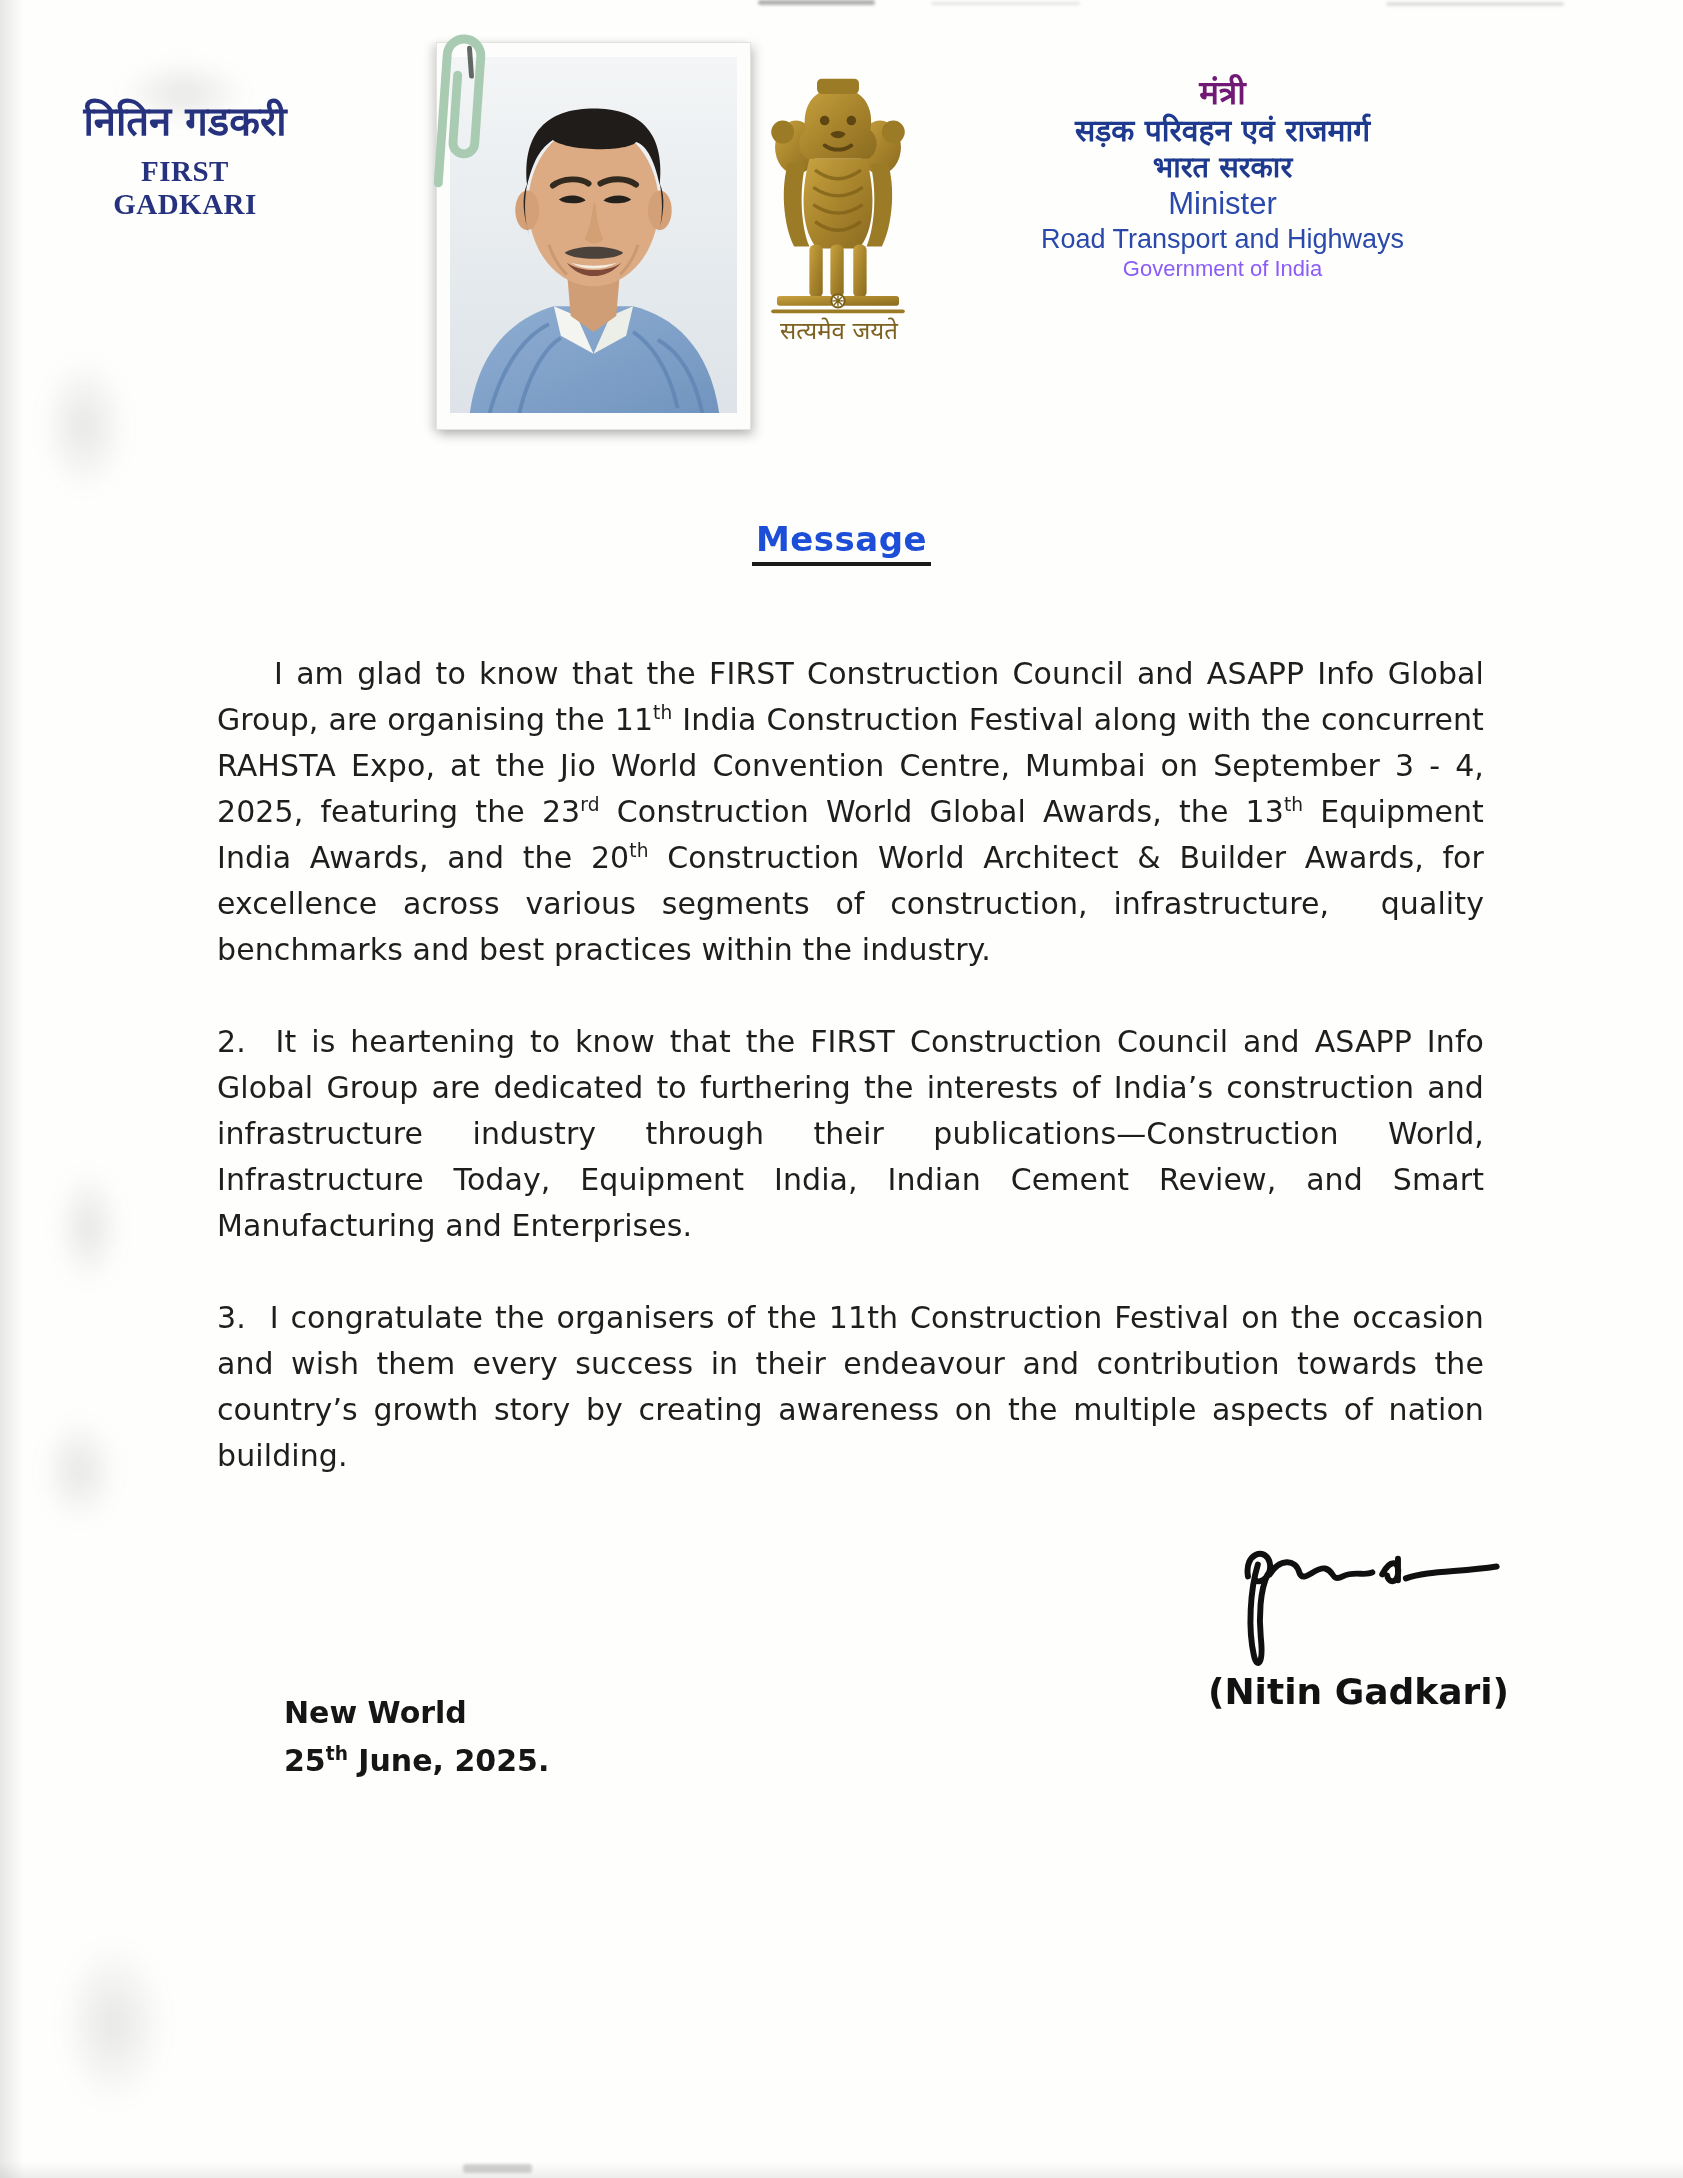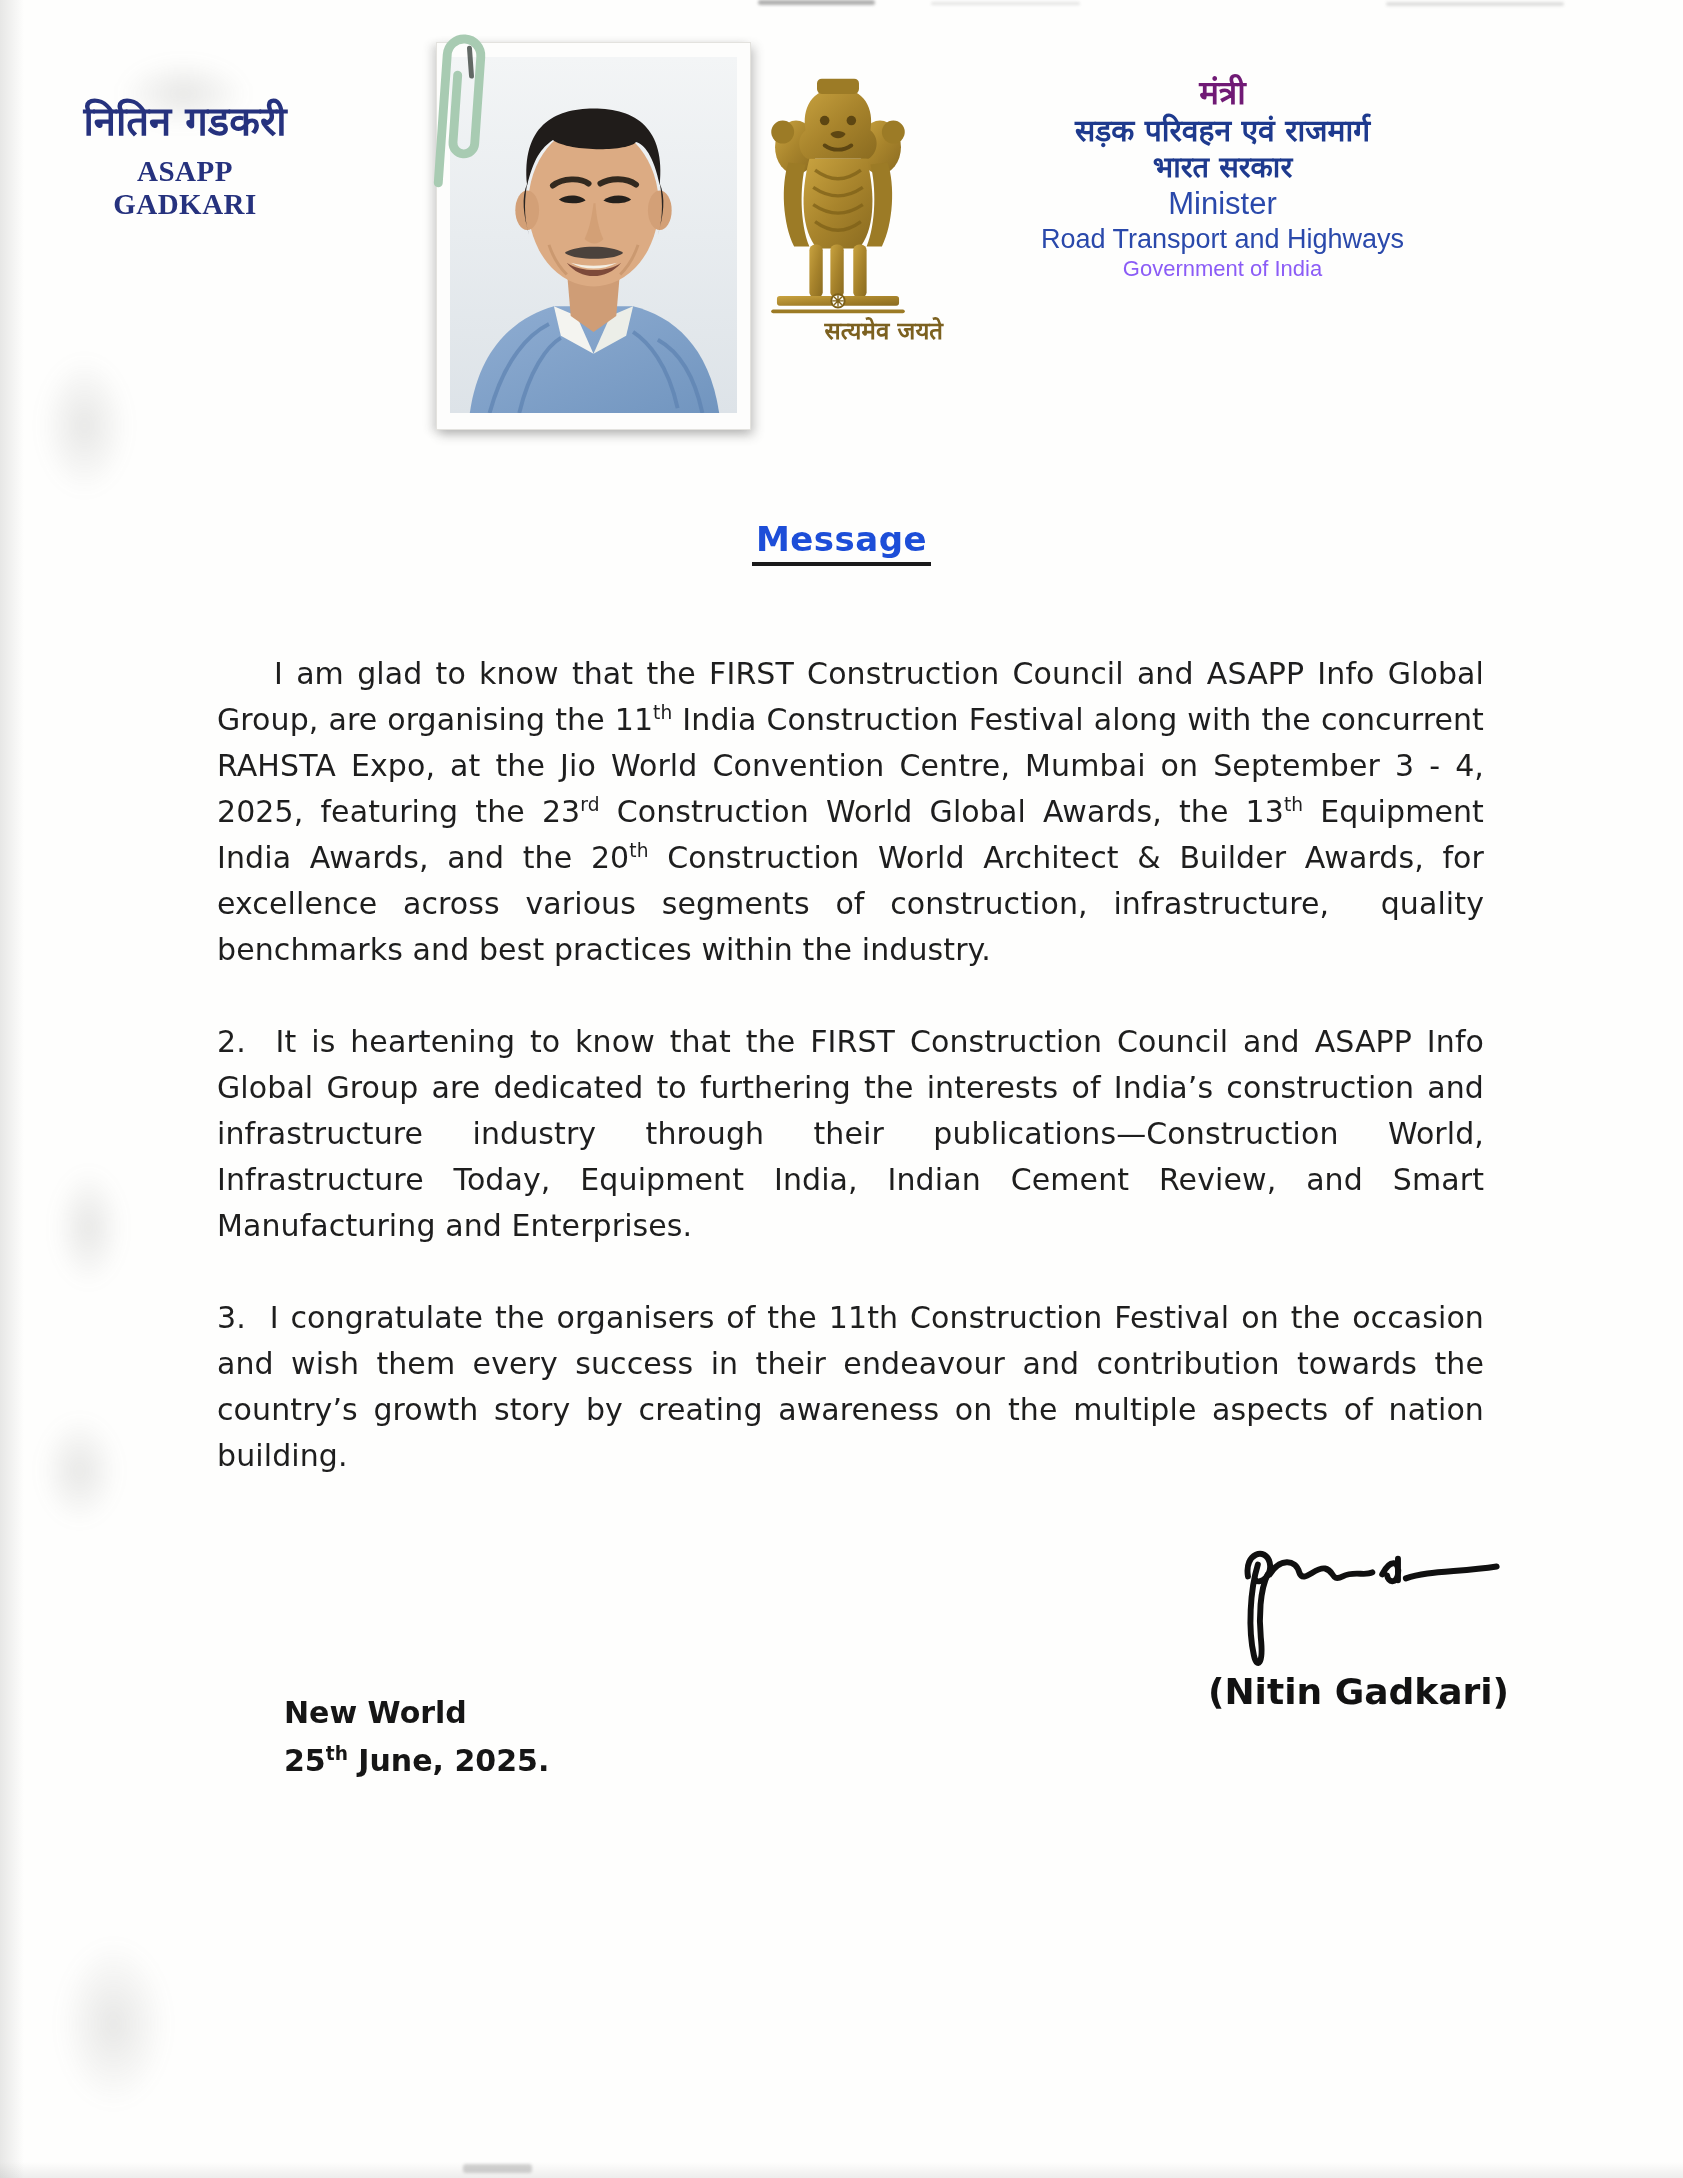--- a/index.html
+++ b/index.html
@@ -31,22 +31,22 @@
     background:#fdfdfc;border:1px solid #e3e2de;
     box-shadow:3px 5px 10px rgba(60,60,60,.30), -6px 2px 8px rgba(60,60,60,.12);
     padding:14px 13px 16px 13px;box-sizing:border-box;}
   .photo-wrap svg{display:block;width:100%;height:100%;}
 
   .paperclip{position:absolute;left:414px;top:18px;width:91px;height:176px;z-index:5;
     transform:rotate(4deg);}
 
   .emblem{position:absolute;left:760px;top:71px;width:156px;height:248px;}
   .emblem svg{width:100%;height:100%;}
-  .motto{position:absolute;left:735px;top:313px;width:208px;text-align:right;
-    font-size:24px;color:#7c6120;font-weight:700;}
+  .motto{position:absolute;left:735px;top:313px;width:208px;text-align:center;
+    font-size:24px;color:#7c6120;font-weight:400;}
 
   .right-block{position:absolute;left:990px;top:73px;width:465px;text-align:center;
     color:#223f9d;line-height:1.22;}
   .rb-title-hi{font-size:33px;font-weight:700;color:#701a75;}
   .rb-ministry-hi{font-size:30px;font-weight:600;color:#1e3a8e;}
   .rb-govt-hi{font-size:29px;font-weight:600;color:#1e3a8e;}
   .rb-title-en{font-size:31px;font-family:"Liberation Sans",sans-serif;color:#2a49ab;}
   .rb-ministry-en{font-size:27px;font-family:"Liberation Sans",sans-serif;color:#2a49ab;}
   .rb-govt-en{font-size:22px;font-family:"Liberation Sans",sans-serif;color:#8b5cf6;}
 
@@ -82,21 +82,21 @@
   <div class="smudge" style="left:1386px;top:2px;width:178px;height:4px;opacity:.22;"></div>
   <div class="smudge" style="left:463px;top:2164px;width:69px;height:9px;opacity:.30;"></div>
   <div class="blotch" style="left:40px;top:356px;width:89px;height:139px;"></div>
   <div class="blotch" style="left:54px;top:1168px;width:69px;height:119px;"></div>
   <div class="blotch" style="left:40px;top:1416px;width:79px;height:109px;"></div>
   <div class="blotch" style="left:59px;top:1940px;width:109px;height:168px;"></div>
   <div class="blotch" style="left:119px;top:59px;width:129px;height:69px;"></div>
 
   <div class="name-block">
     <div class="name-hindi">नितिन गडकरी</div>
-    <div class="name-english">ASAPP GADKARI</div>
+    <div class="name-english">FIRST GADKARI</div>
   </div>
 
   <div class="photo-wrap">
     <svg viewBox="0 0 290 360" preserveAspectRatio="none">
       <defs>
         <linearGradient id="bgph" x1="0" y1="0" x2="0" y2="1">
           <stop offset="0" stop-color="#f3f5f6"></stop>
             <stop offset="1" stop-color="#dde3e8"></stop>
         </linearGradient>
         <linearGradient id="shirt" x1="0" y1="0" x2="1" y2="1">

